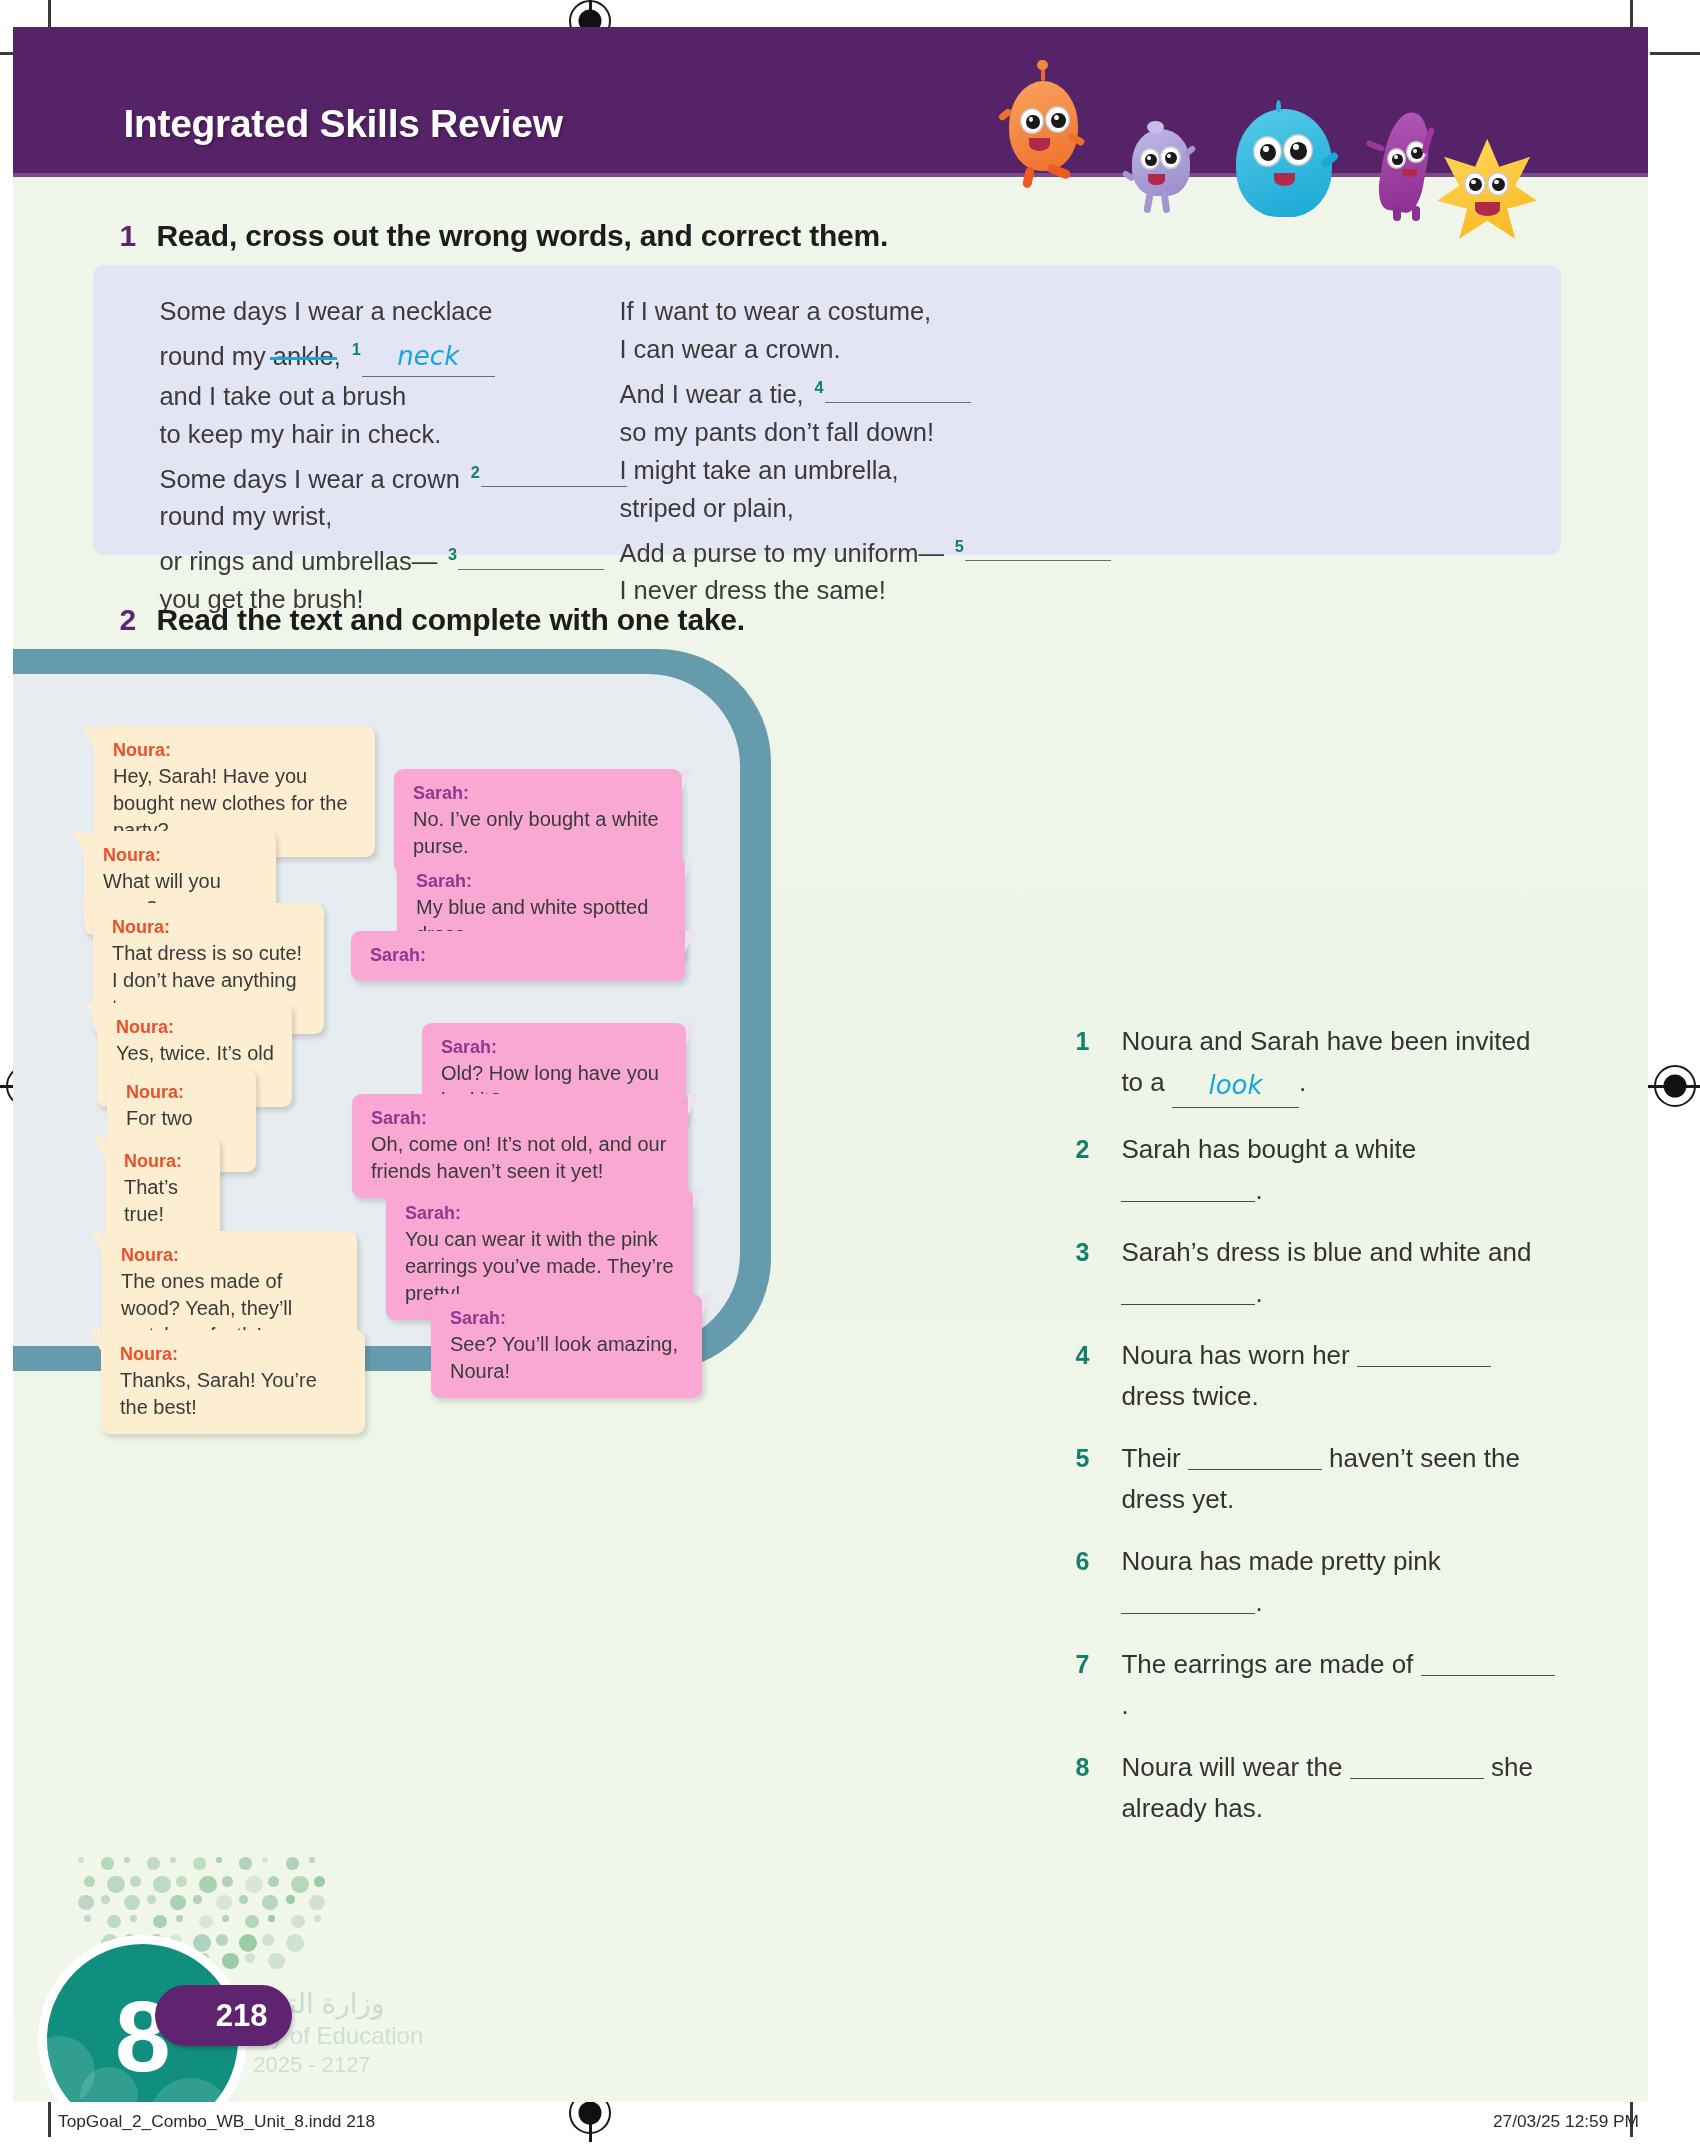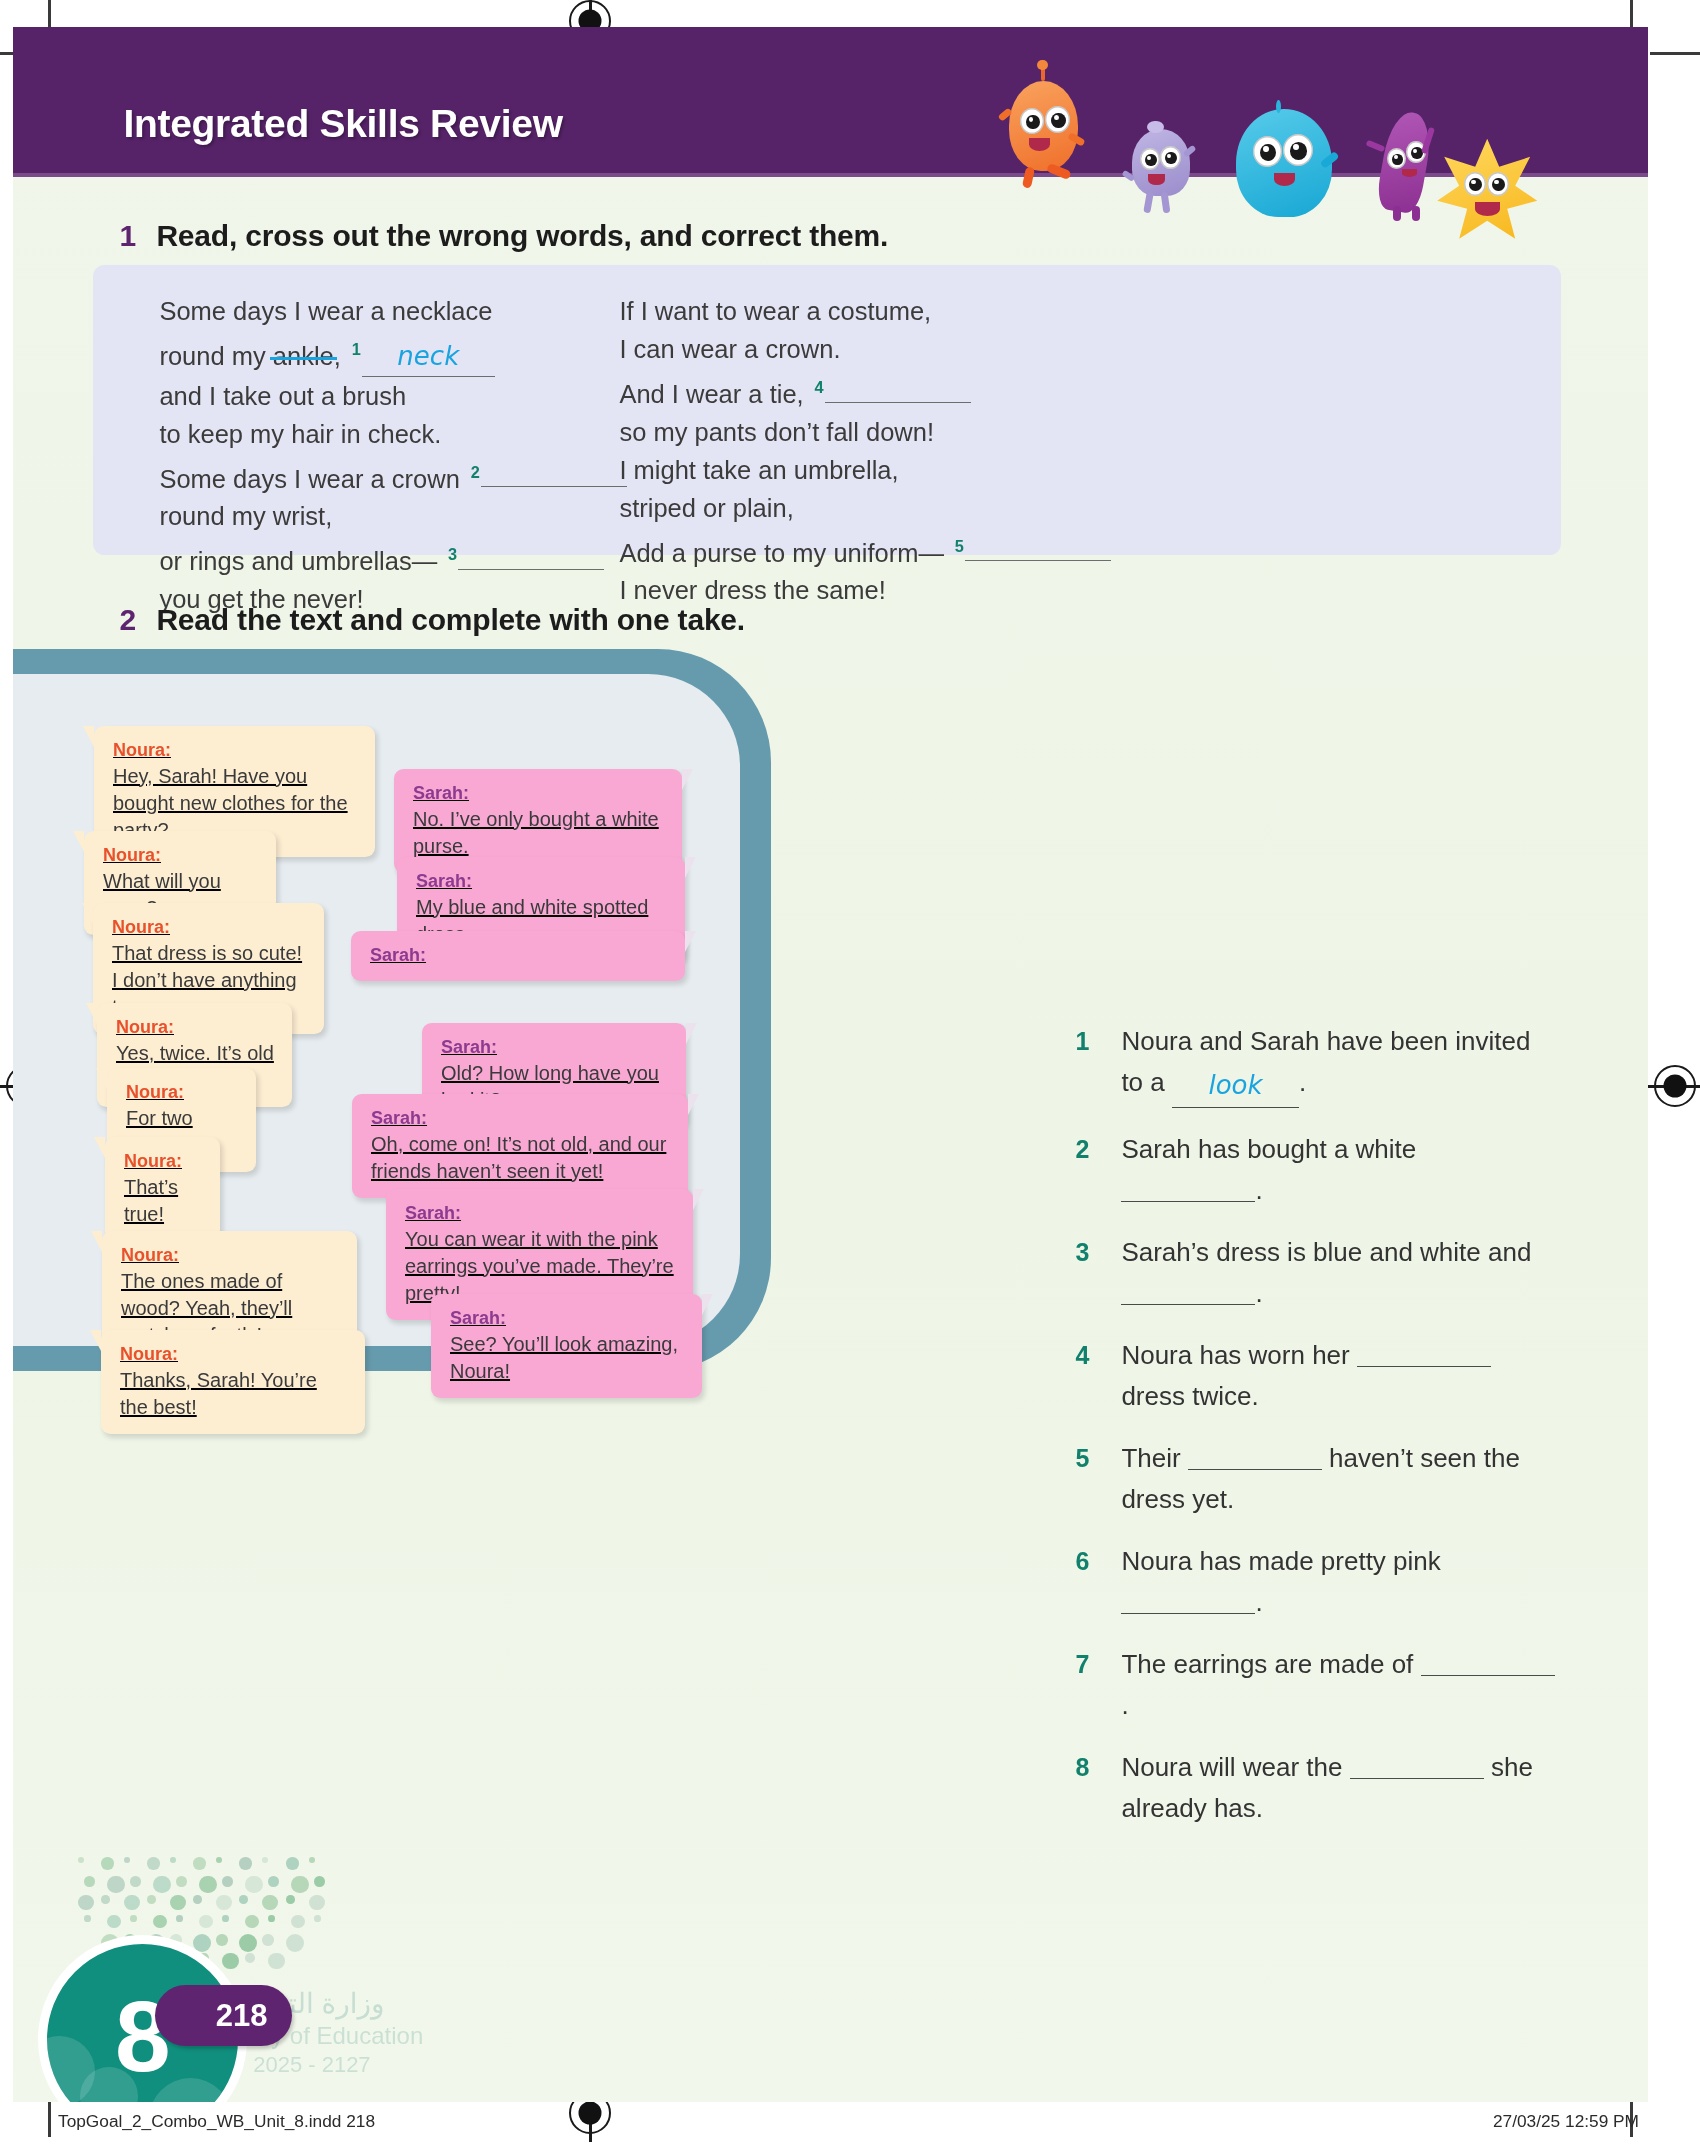--- a/index.html
+++ b/index.html
@@ -220,21 +220,20 @@
     background: #e6ecef;
     border-radius: 0 92px 92px 0;
   }
 
   
   .bubble {
     position: absolute;
     border-radius: 9.6px;
     padding: 11.5px 17.3px 13.4px 19px;
     box-shadow: 2.9px 3.8px 4.8px rgba(0,0,0,.13);
-    text-decoration: underline;
   }
   .bubble-noura {
     background: #fdeed2;
   }
   .bubble-sarah {
     background: #f9a8d4;
   }
   .bubble .speaker {
     font-size: 18px;
     font-weight: 700;
@@ -501,21 +500,21 @@
 
     <div id="poem-box">
       <div class="poem-col" id="poem-col-left">
           <div class="poem-line">Some days I wear a necklace</div>
           <div class="poem-line">round my <span class="strike">ankle</span>, <span class="gap-sup">1</span><span class="handwrite" style="width: 133px;">neck</span></div>
           <div class="poem-line">and I take out a brush</div>
           <div class="poem-line">to keep my hair in check.</div>
           <div class="poem-line">Some days I wear a crown <span class="gap-sup">2</span><span class="blank" style="width: 146px;"></span></div>
           <div class="poem-line">round my wrist,</div>
           <div class="poem-line">or rings and umbrellas— <span class="gap-sup">3</span><span class="blank" style="width: 146px;"></span></div>
-          <div class="poem-line">you get the never!</div>
+          <div class="poem-line">you get the brush!</div>
         </div>
       <div class="poem-col" id="poem-col-right">
           <div class="poem-line">If I want to wear a costume,</div>
           <div class="poem-line">I can wear a crown.</div>
           <div class="poem-line">And I wear a tie, <span class="gap-sup">4</span><span class="blank" style="width: 146px;"></span></div>
           <div class="poem-line">so my pants don’t fall down!</div>
           <div class="poem-line">I might take an umbrella,</div>
           <div class="poem-line">striped or plain,</div>
           <div class="poem-line">Add a purse to my uniform— <span class="gap-sup">5</span><span class="blank" style="width: 146px;"></span></div>
           <div class="poem-line">I never dress the same!</div>

